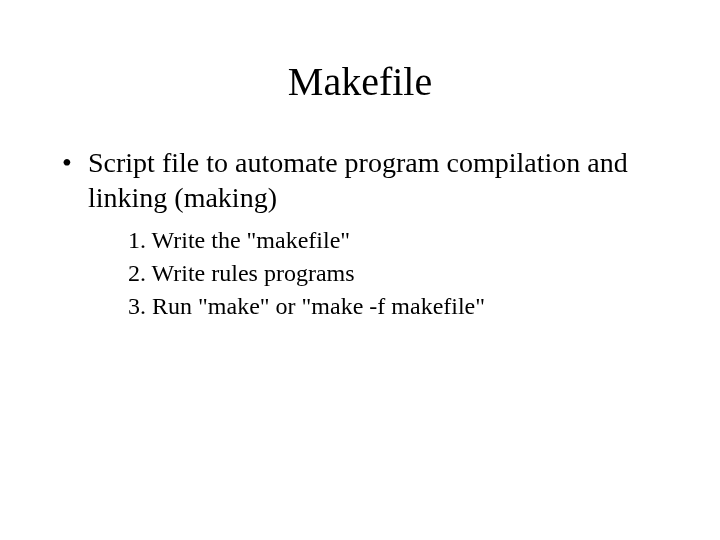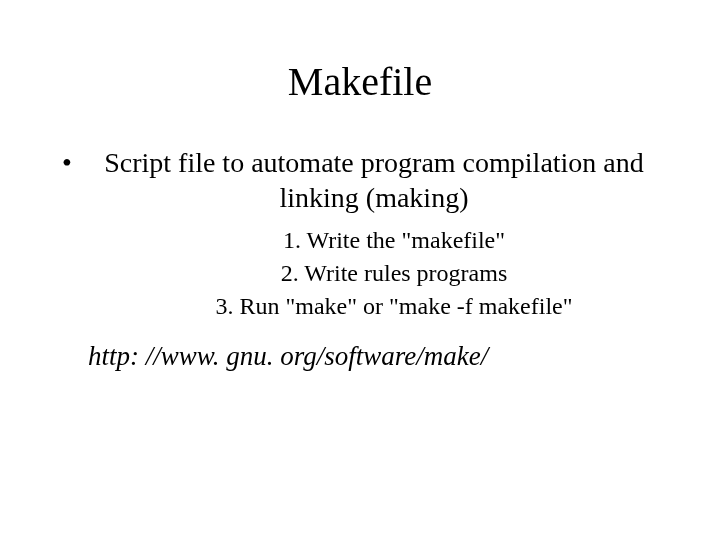--- a/index.html
+++ b/index.html
@@ -36,21 +36,20 @@
     margin: 0;
     padding: 0;
     list-style: none;
   }
   ul.top > li {
     position: relative;
     padding-left: 28px;
     font-size: 28px;
     line-height: 1.25;
     margin-bottom: 6px;
-    text-align: center;
   }
   ul.top > li::before {
     content: "•";
     position: absolute;
     left: 2px;
     top: 0;
     font-size: 28px;
   }
   ol.sub {
     margin: 10px 0 10px 0;
@@ -84,15 +83,14 @@
     <ul class="top">
       <li>
         <span>Script file to automate program compilation and linking (making)</span>
         <ol class="sub">
           <li>Write the "makefile"</li>
           <li>Write rules programs</li>
           <li>Run "make" or "make -f makefile"</li>
         </ol>
       </li>
     </ul>
-    <div class="link">http: //www. gnu. org/software/make/</div>
   </div>
 </div>
 
 </body></html>

